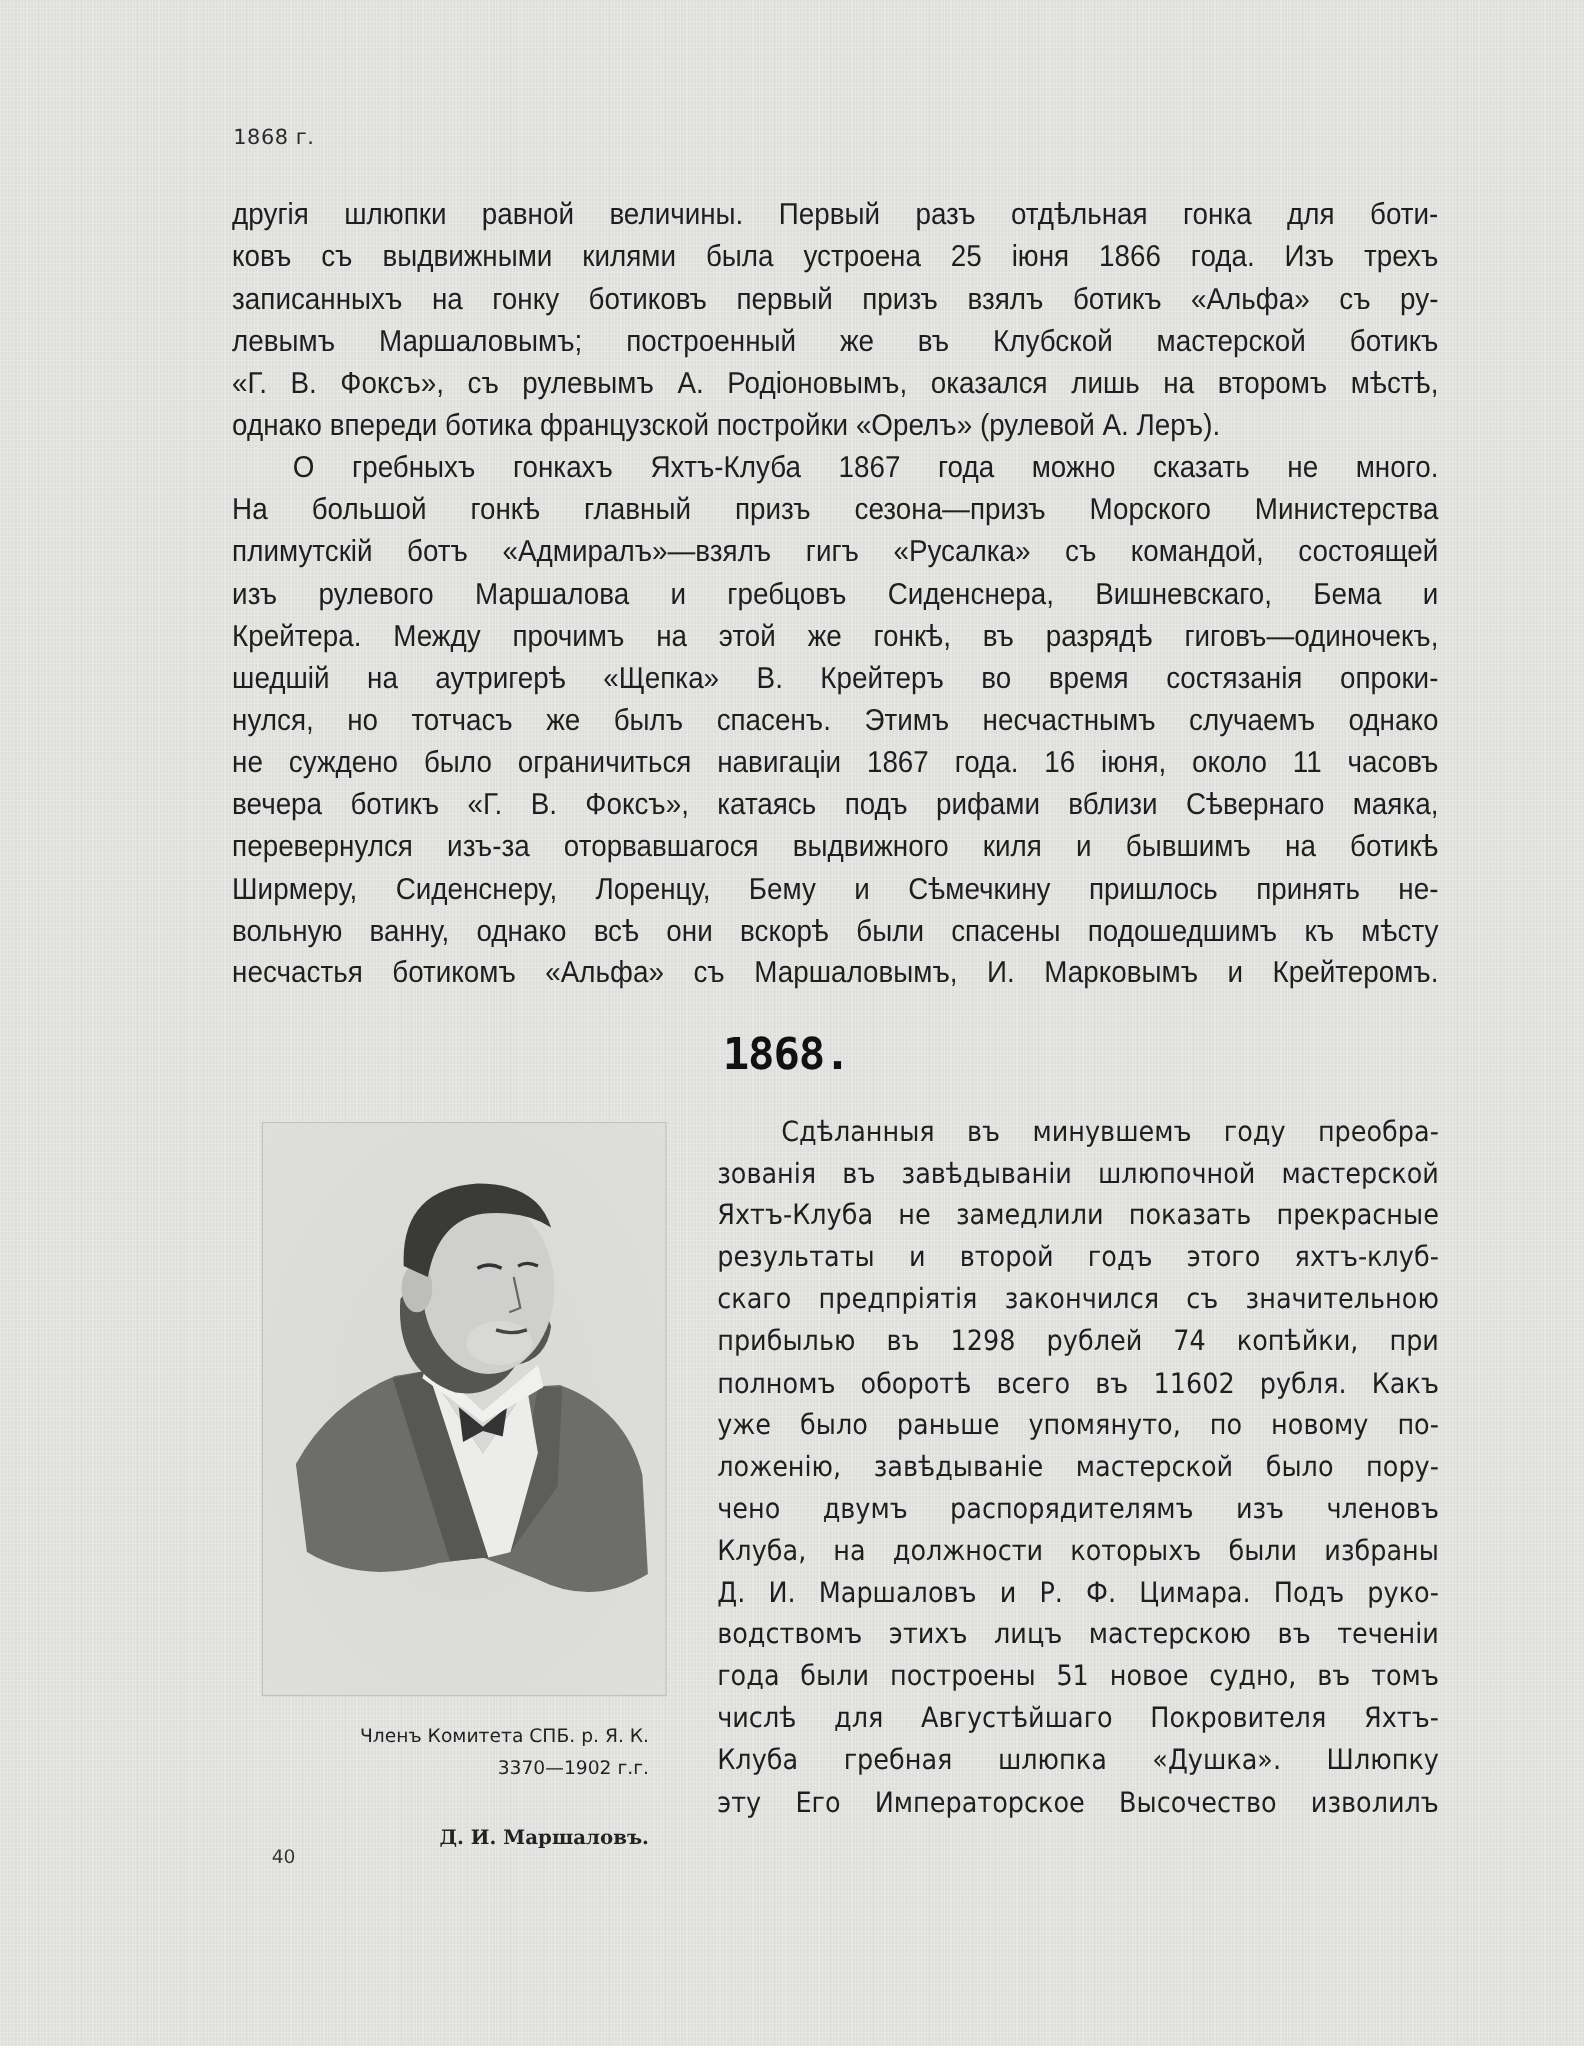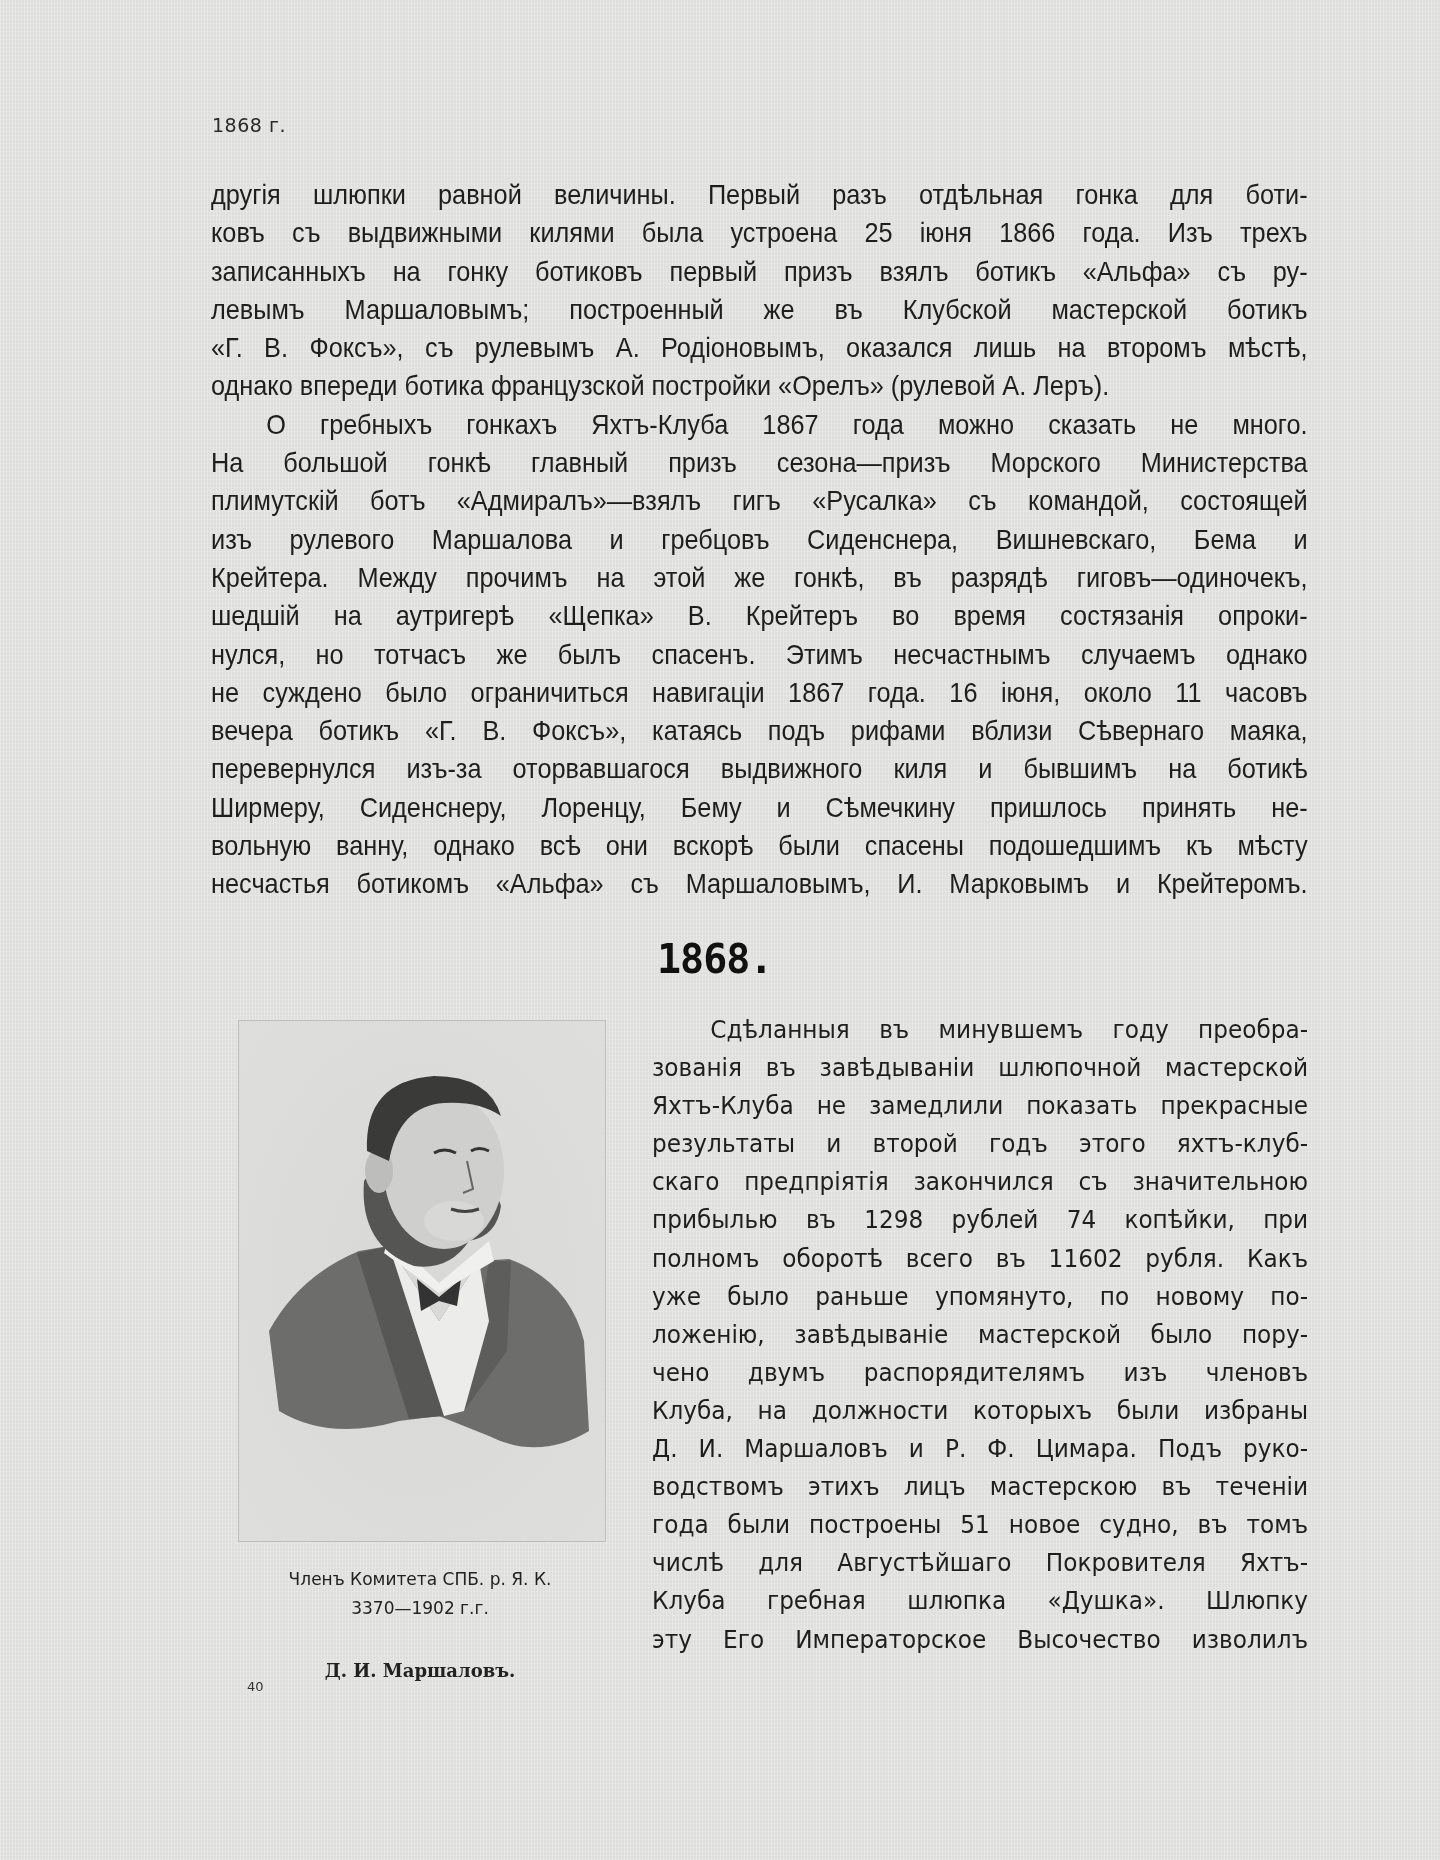--- a/index.html
+++ b/index.html
@@ -53,31 +53,31 @@
 
   .portrait {
     position: absolute; left: 238px; top: 1020px; width: 366px; height: 520px;
     background: #dcdcda;
     border: 1px solid #bdbdbb;
     overflow: hidden;
   }
   .portrait svg { display: block; }
   .caption {
     position: absolute; left: 250px; top: 1565px; width: 340px;
-    text-align: center; color: #222;
+    text-align: right; color: #222;
   }
   .caption .c1, .caption .c2 {
     font-family: "DejaVu Sans", sans-serif; font-size: 17px; line-height: 29px;
   }
   .caption .c3 {
     font-family: "DejaVu Serif", serif; font-size: 18px; font-weight: bold; line-height: 30px; margin-top: 33px;
   }
   .page-number {
     position: absolute; left: 247px; top: 1679px;
-    font-family: "DejaVu Sans", sans-serif; font-size: 13px; color: #333;
+    font-family: "DejaVu Sans", sans-serif; font-size: 17px; color: #333;
   }
 </style>
 </head>
 <body>
 
 <div class="paper-noise"></div>
 
 <div class="running-head">1868 г.</div>
 
 <div class="body-block">

